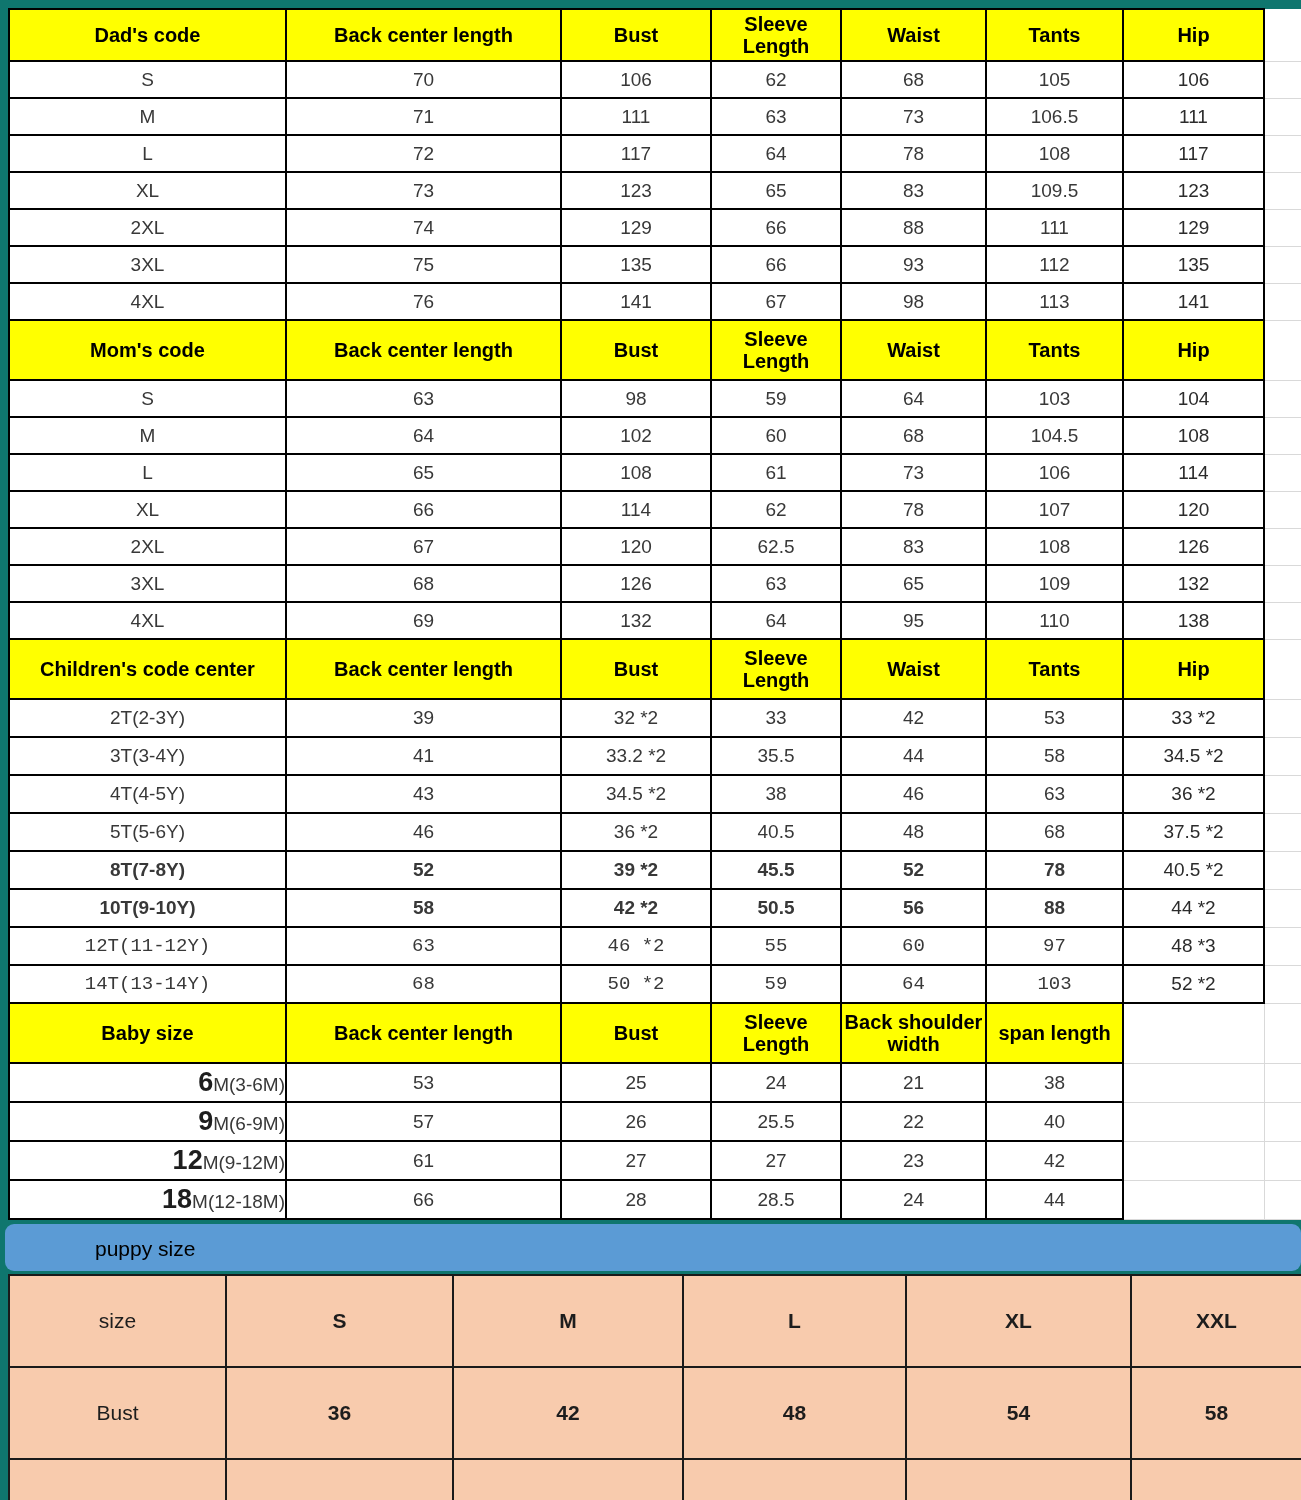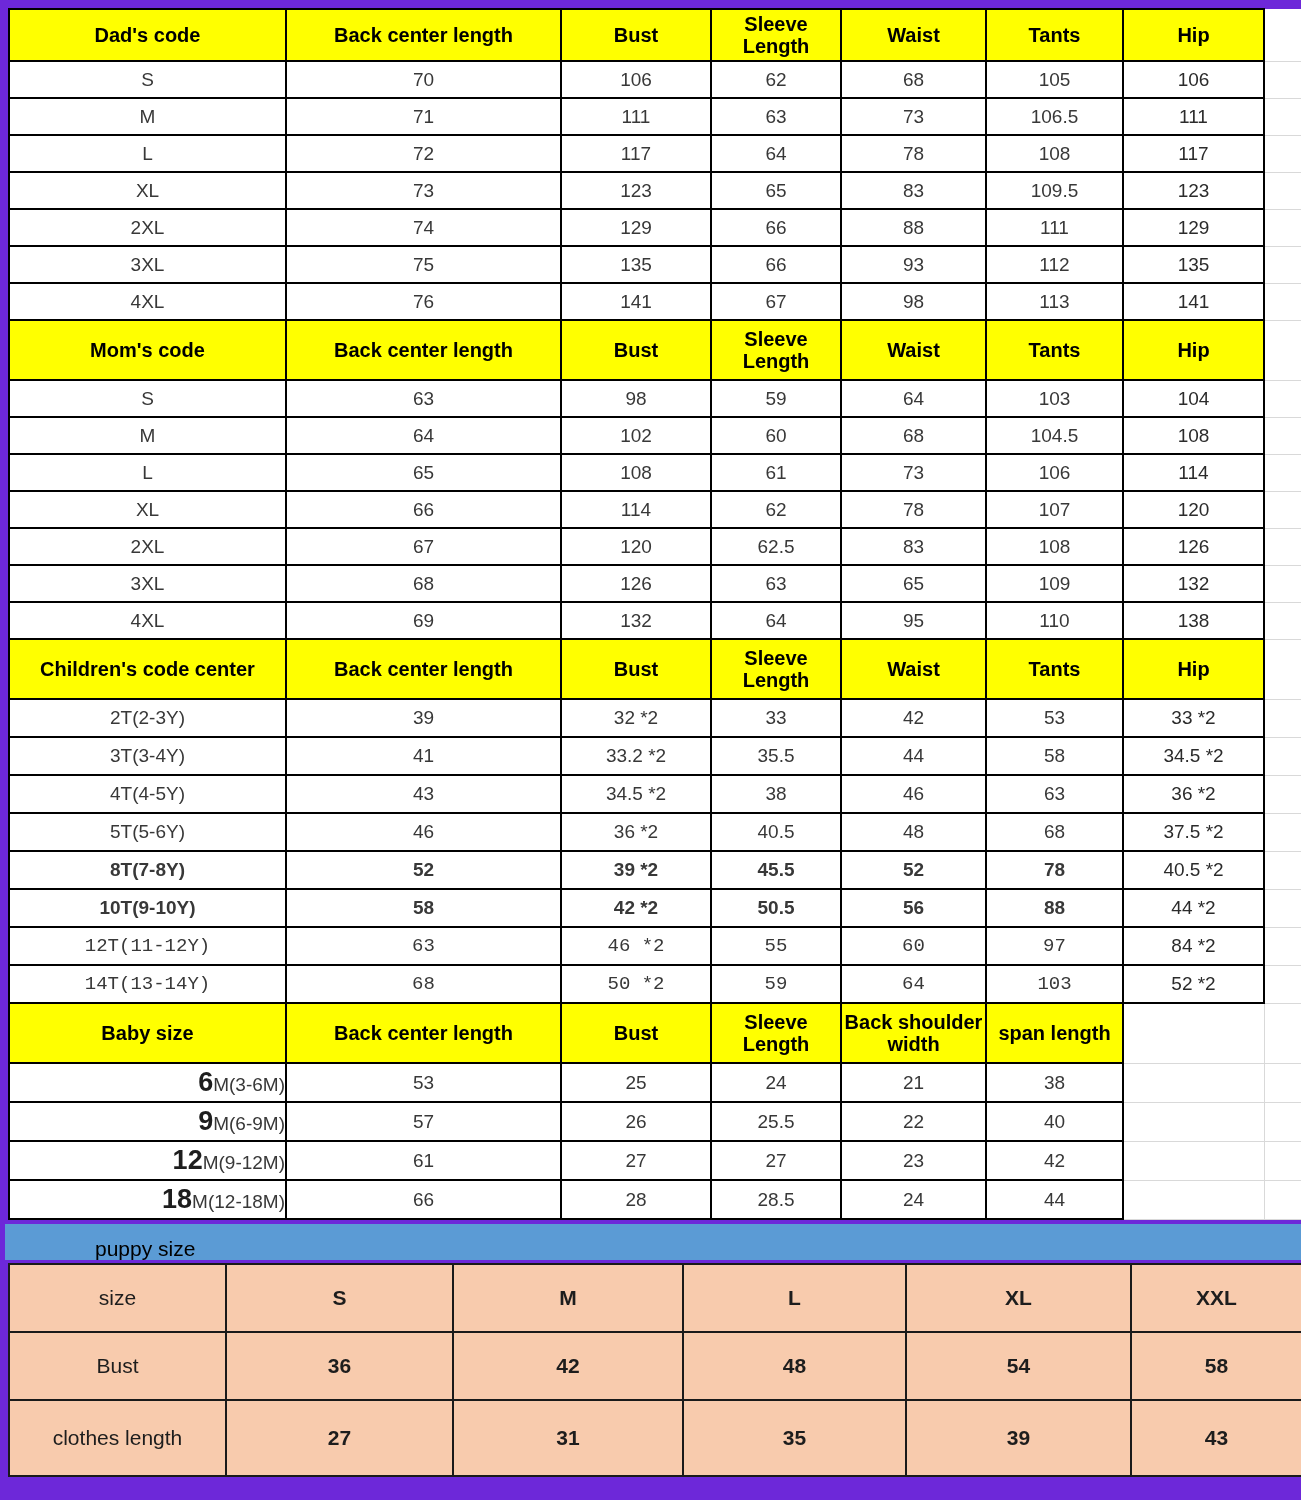--- a/index.html
+++ b/index.html
@@ -1,20 +1,20 @@
 <!DOCTYPE html>
 <html><head>
 <meta charset="utf-8">
 <style>
   html,body{margin:0;padding:0;background:#ffffff;}
   .canvas{
     position:relative;
     width:1301px;height:1500px;
     overflow:hidden;
-    background:#6d28d9;
+    background:#0f766e;
     font-family:"Liberation Sans", sans-serif;
   }
   table.grid{
     border-collapse:collapse;
     table-layout:fixed;
     width:1293px;
     margin:8px 0 0 8px;
   }
   table.grid td{
     padding:0;
@@ -59,42 +59,43 @@
   .red{color:#f2100d;font-family:Liberation Mono, monospace;}
   td.hip{color:#2b2b2b;}
   td.baby-label{
     text-align:right;
     padding-left:2px;
     white-space:nowrap;
   }
   .big-num{font-size:27px;font-weight:600;color:#1d1d1d;}
   .blue-band{
     margin:4px 0 0 5px;
-    width:1296px;height:36px;
+    width:1296px;height:47px;
     background:#5b9bd5;
     line-height:49px;
     padding-left:90px;
     box-sizing:border-box;
     font-size:21px;
     color:#000;
+    border-radius:9px;
   }
   table.puppy{
     border-collapse:collapse;
     table-layout:fixed;
     width:1293px;
     margin:3px 0 0 8px;
   }
   table.puppy td{
     border:2px solid #1a1a1a;
     background:#f8cbad;
     text-align:center;
     vertical-align:middle;
     font-size:21px;
     color:#1d1d1d;
-    padding:4px;
+    padding:16px;
   }
   tr.p-row td{height:58px;}
   tr.p-last td{height:66px;}
   td.p-val{font-weight:700;}
   td.p-lab{font-weight:400;}
 </style>
 </head>
 <body>
 
 <div class="canvas">
@@ -348,21 +349,21 @@
           <td class="cell hip">44 *2</td>
           <td class="strip"></td>
         </tr>
         <tr class="r-child">
           <td class="cell red">12T(11-12Y)</td>
           <td class="cell red">63</td>
           <td class="cell red">46 *2</td>
           <td class="cell red">55</td>
           <td class="cell red">60</td>
           <td class="cell red">97</td>
-          <td class="cell hip">84 *2</td>
+          <td class="cell hip">48 *3</td>
           <td class="strip"></td>
         </tr>
         <tr class="r-child">
           <td class="cell red">14T(13-14Y)</td>
           <td class="cell red">68</td>
           <td class="cell red">50 *2</td>
           <td class="cell red">59</td>
           <td class="cell red">64</td>
           <td class="cell red">103</td>
           <td class="cell hip">52 *2</td>

